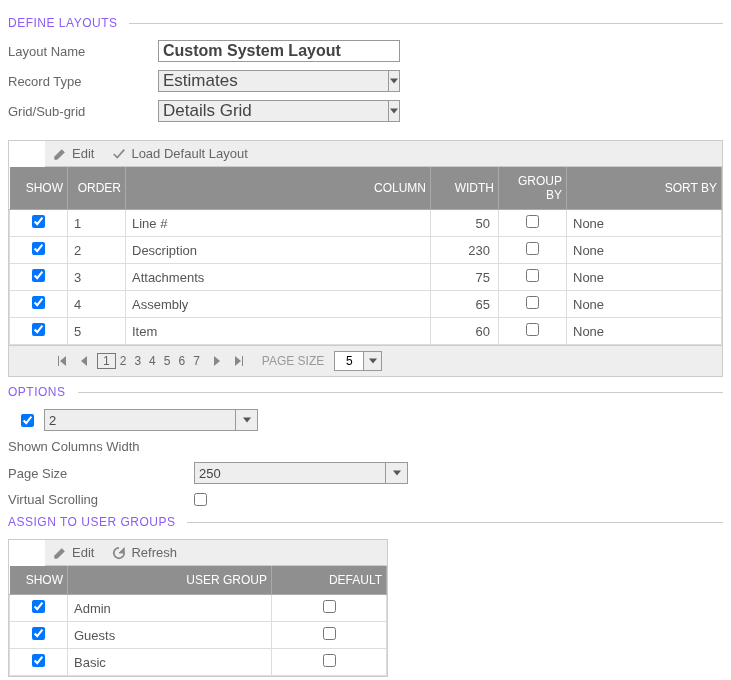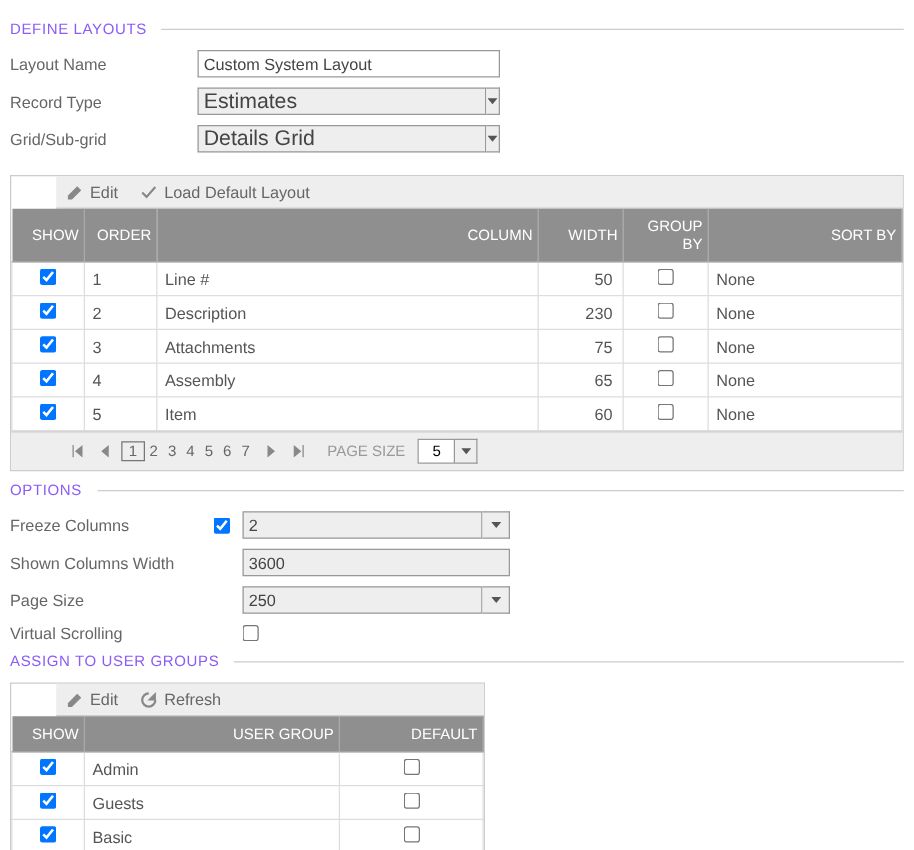--- a/index.html
+++ b/index.html
@@ -1,21 +1,21 @@
 <!DOCTYPE html>
 <html><head>
 <meta charset="utf-8">
 <style>
 * { box-sizing: border-box; margin: 0; padding: 0; }
 body { font-family: "Segoe UI", Arial, sans-serif; font-size: 13px; color: #555; padding: 8px; width: 731px; }
 .section-title { color: #8b5cf6; font-size: 12px; display: flex; align-items: center; margin: 8px 0 10px 0; letter-spacing: 0.5px; }
 .section-title::after { content: ""; flex: 1; border-top: 1px solid #ccc; margin-left: 12px; }
 .form-row { display: flex; align-items: center; margin-bottom: 8px; }
 .form-label { width: 150px; color: #666; font-size: 13px; }
-.text-input { border: 1px solid #999; height: 22px; padding: 0 4px; background: #fff; font-size: 13px; color: #444; width: 242px; }
+.text-input { border: 1px solid #999; height: 22px; padding: 0 4px; background: #fff; font-size: 16px; color: #444; width: 242px; font-weight: bold; }
 .combo { display: flex; width: 242px; }
 .combo-input { flex: 1; border: 1px solid #999; height: 22px; padding: 0 4px; background: #eee; font-size: 17px; color: #444; }
 .combo-btn { width: 22px; height: 22px; border: 1px solid #999; border-left: none; background: #eee; display: flex; align-items: center; justify-content: center; cursor: pointer; }
 .combo-btn svg { width: 8px; height: 8px; fill: #555; }
 .panel { border: 1px solid #ccc; margin-top: 18px; }
 .toolbar { background: #eee; border-bottom: 1px solid #ccc; padding: 5px 8px; display: flex; gap: 18px; align-items: center; margin-left: 36px; }
 .tool-btn { display: flex; align-items: center; gap: 5px; color: #666; font-size: 13px; cursor: pointer; }
 .tool-btn svg { width: 14px; height: 14px; fill: #888; stroke: #888; }
 table.grid { width: 100%; border-collapse: collapse; table-layout: fixed; }
 table.grid th { background: #8f8f8f; color: #fff; font-weight: normal; font-size: 12px; text-align: right; padding: 7px 4px; border-right: 1px solid #aaa; border-bottom: 1px solid #aaa; }
@@ -181,38 +181,36 @@
             <path d="M0 2 L5 8 L10 2 Z"></path>
           </svg>
         </div>
     </div>
   </div>
 </div>
 
 <div class="section-title">OPTIONS</div>
 
 <div class="form-row">
-  <div class="form-label">Freeze Columns</div>
   <div class="opt-check-col">
       <input type="checkbox" class="chk" id="freeze-chk" checked="" style="">
     </div>
   <div class="small-combo">
     <input readonly="" value="2" style="">
     <div class="combo-btn" style="height:22px">
         <svg viewBox="0 0 10 10">
           <path d="M0 2 L5 8 L10 2 Z"></path>
         </svg>
       </div>
   </div>
 </div>
 
 <div class="form-row">
   <div class="form-label">Shown Columns Width</div>
   <div class="opt-check-col"></div>
-  <input class="text-input" style="width: 214px; background: rgb(238, 238, 238);" value="3600">
 </div>
 
 <div class="form-row">
   <div class="form-label">Page Size</div>
   <div class="opt-check-col"></div>
   <div class="small-combo">
     <input readonly="" value="250" style="">
     <div class="combo-btn" style="height:22px">
         <svg viewBox="0 0 10 10">
           <path d="M0 2 L5 8 L10 2 Z"></path>

